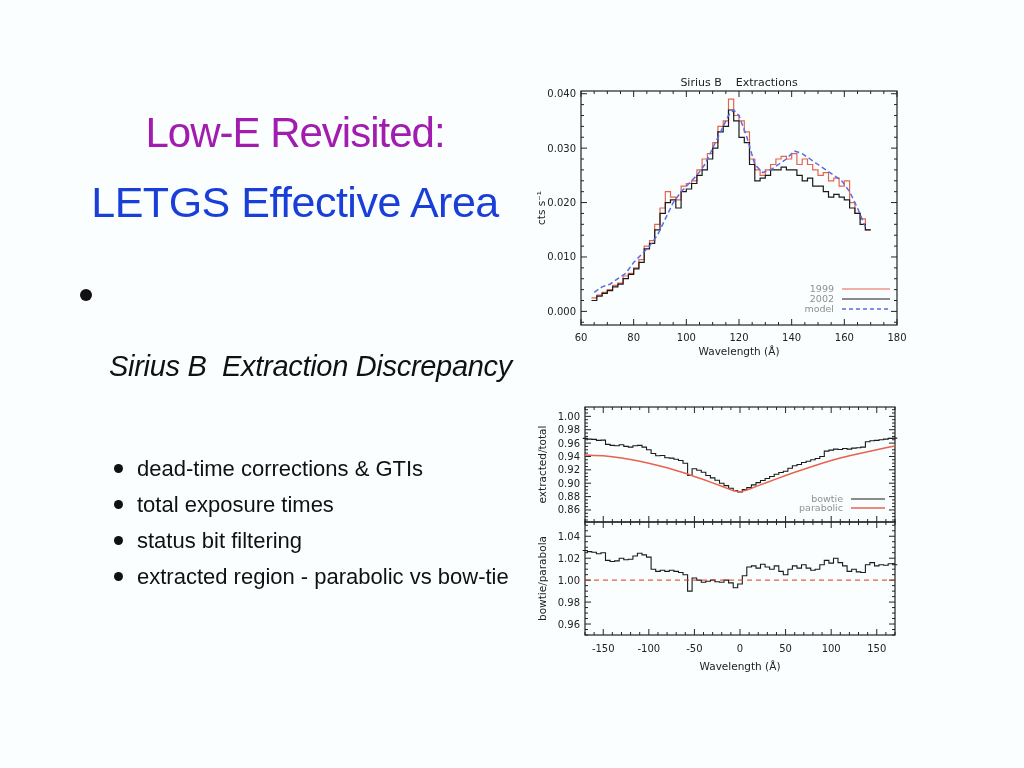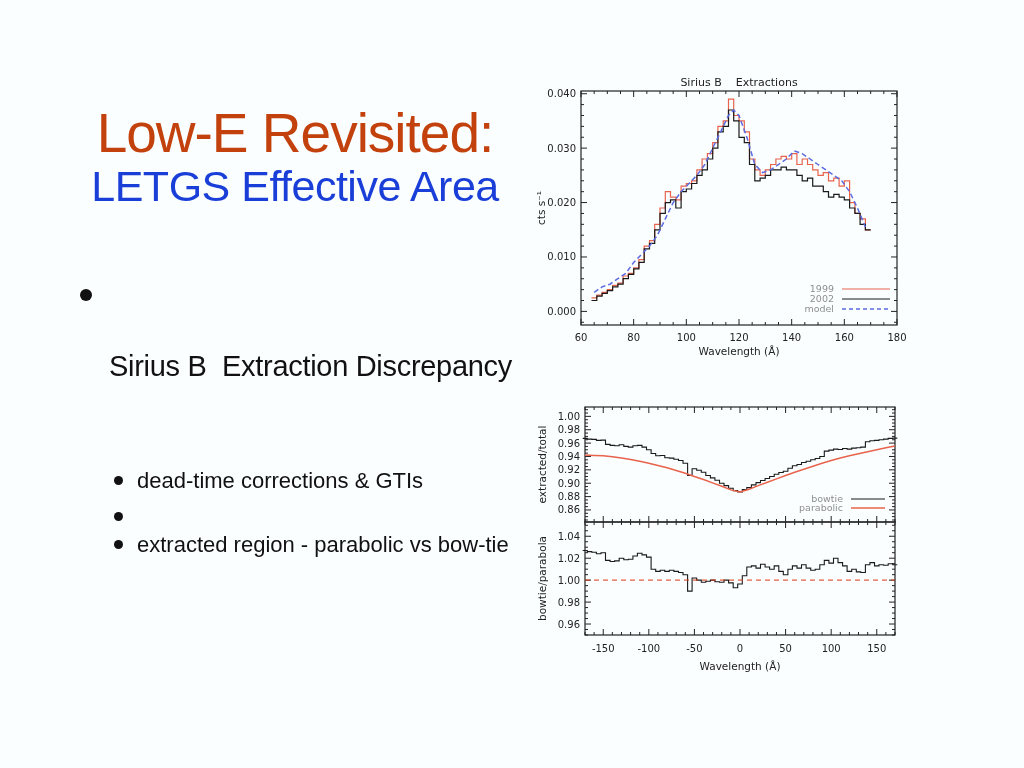--- a/index.html
+++ b/index.html
@@ -1,27 +1,27 @@
 <!DOCTYPE html>
 <html><head>
 <meta charset="utf-8">
 <style>
   html,body{margin:0;padding:0;}
   body{width:1024px;height:768px;background:#fbfeff;overflow:hidden;
        font-family:"Liberation Sans",sans-serif;position:relative;}
   .slide{position:absolute;inset:0;}
   .title-block{position:absolute;left:60px;top:103px;width:470px;text-align:center;}
-  .title-l1{font-size:55px;line-height:60px;color:#c2410c;letter-spacing:-1px;}
-  .title-l2{font-size:43px;line-height:46px;color:#1a3ed8;margin-top:0;letter-spacing:-0.5px;}
+  .title-l1{font-size:42px;line-height:60px;color:#a21caf;letter-spacing:-1px;}
+  .title-l2{font-size:43px;line-height:46px;color:#1a3ed8;margin-top:16px;letter-spacing:-0.5px;}
   .content{position:absolute;left:50px;top:276px;width:490px;color:#111;}
   .bullet-main{display:flex;margin-left:30px;}
   .bullet-main .dot{width:12px;height:12px;border-radius:50%;background:#111;
        flex:0 0 12px;margin:13px 17px 0 0;}
-  .bullet-main .btext{font-size:29px;line-height:36px;white-space:pre-wrap;letter-spacing:-0.3px;}
-  .sub-list{margin-top:12px;}
+  .bullet-main .btext{font-size:29px;line-height:36px;white-space:pre-wrap;letter-spacing:-0.3px;font-style:italic;}
+  .sub-list{}
   .bullet-sub{display:flex;margin:0 0 11px 64px;}
   .bullet-sub .dot{width:9px;height:9px;border-radius:50%;background:#111;
        flex:0 0 9px;margin:8px 14px 0 0;}
   .bullet-sub .btext{font-size:22px;line-height:25px;white-space:pre-wrap;}
   svg{position:absolute;}
   #chart1{left:520px;top:70px;}
   #chart2{left:520px;top:390px;}
   .tick{font:10px "DejaVu Sans",sans-serif;fill:#222;}
   .ctitle{font:11px "DejaVu Sans",sans-serif;fill:#222;white-space:pre;}
   .alabel{font:10.5px "DejaVu Sans",sans-serif;fill:#222;}
@@ -44,20 +44,25 @@
         <div>Sirius B  Extraction Discrepancy</div>
       </div>
     </div>
     <div class="sub-list">
       <div class="bullet-sub">
         <span class="dot"></span>
         <div class="btext">dead-time corrections &amp; GTIs</div>
       </div>
       <div class="bullet-sub">
         <span class="dot"></span>
+        <div class="btext">total exposure times</div>
+      </div>
+      <div class="bullet-sub">
+        <span class="dot"></span>
+        <div class="btext">status bit filtering</div>
       </div>
       <div class="bullet-sub">
         <span class="dot"></span>
         <div class="btext">extracted region - parabolic vs bow-tie</div>
       </div>
     </div>
   </div>
 
   <svg id="chart1" width="400" height="300" viewBox="0 0 400 300">
       <rect x="61" y="21" width="316" height="234" fill="none" stroke="#222" stroke-width="1.2"></rect>

